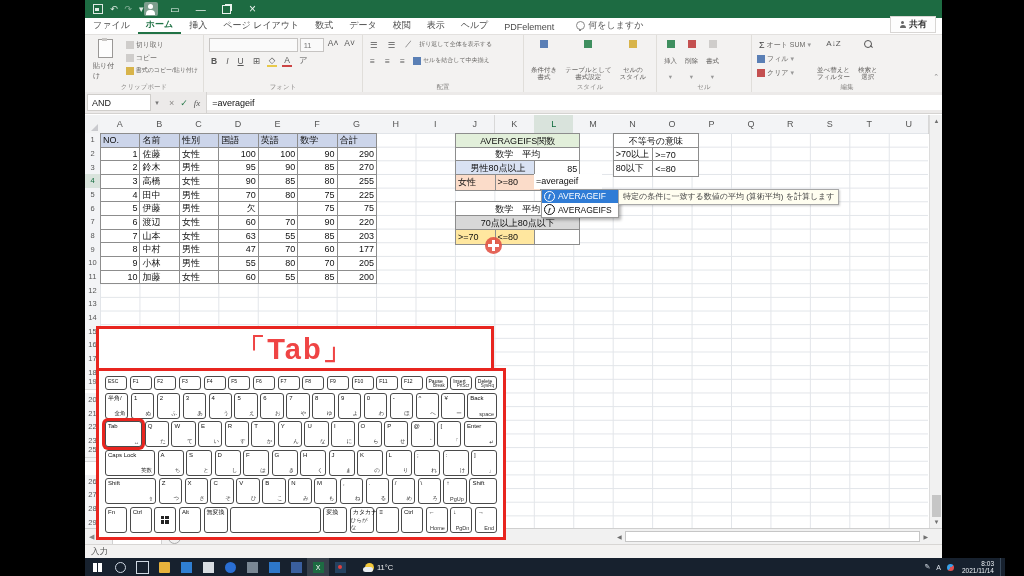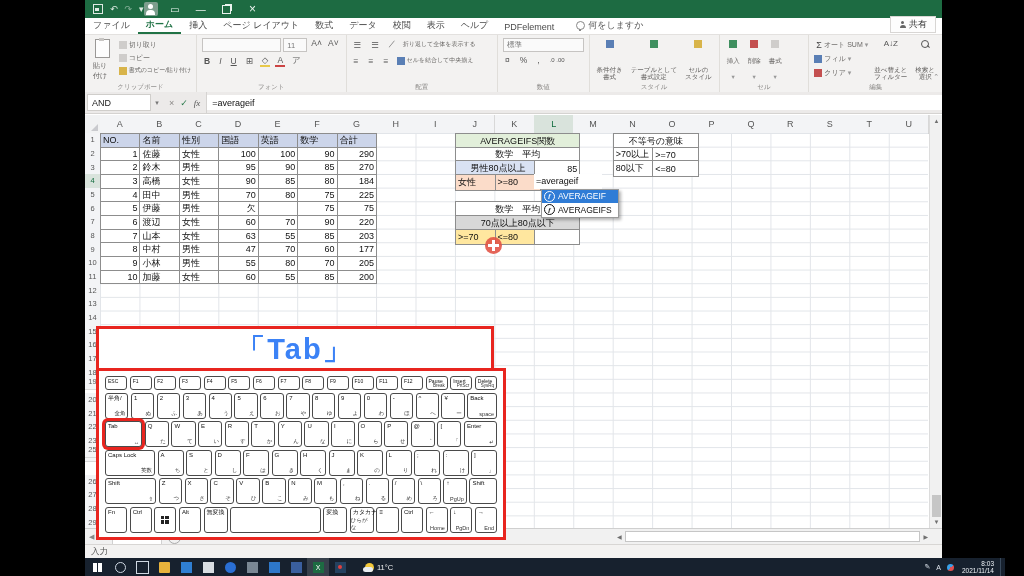--- a/index.html
+++ b/index.html
@@ -23,21 +23,21 @@
   .avatar:after{content:"";position:absolute;left:2.5px;top:8px;width:9px;height:5px;border-radius:4px 4px 0 0;background:#fff;}
   .restore{width:7px;height:7px;border:1px solid #eaf3ee;box-shadow:2px -2px 0 -1px #eaf3ee;}
 
   
   #tabrow{position:absolute;left:0;top:18px;width:100%;height:16px;background:#fff;display:flex;align-items:flex-end;border-bottom:1px solid #e3e1df;}
   .rtab{font-size:9px;color:#4a4a4a;padding:2px 8px 2px;white-space:nowrap;}
   .rtab.active{color:#217346;font-weight:bold;border-bottom:2px solid #217346;padding-bottom:1px;}
   #tellme{display:flex;align-items:center;gap:3px;font-size:9px;color:#5a5a5a;margin-left:14px;padding-bottom:2px;}
   .bulb{width:7px;height:7px;border:1px solid #888;border-radius:50%;position:relative;}
   .bulb:after{content:"";position:absolute;left:2px;top:7px;width:2px;height:2px;background:#888;}
-  #sharebtn{margin-left:auto;display:flex;align-items:center;gap:3px;font-size:9px;color:#333;padding:1px 8px;border:1px solid #d8d6d4;background:#fdfdfd;margin-right:6px;margin-bottom:1px;}
+  #sharebtn{margin-left:auto;display:flex;align-items:center;gap:3px;font-size:9px;color:#333;padding:1px 8px;border:1px solid #d8d6d4;background:#fdfdfd;margin-right:6px;margin-bottom:1px;font-weight:bold;}
   .person{width:7px;height:7px;position:relative;}
   .person:before{content:"";position:absolute;left:2px;top:0;width:3px;height:3px;border-radius:50%;background:#666;}
   .person:after{content:"";position:absolute;left:0.5px;top:3.5px;width:6px;height:3px;border-radius:3px 3px 0 0;background:#666;}
 
   
   #ribbon{position:absolute;left:0;top:35px;width:100%;height:57px;background:#f3f2f1;display:flex;border-bottom:1px solid #d8d6d4;}
   .rgroup{position:relative;border-right:1px solid #e0deda;padding:3px 5px 10px;display:flex;gap:4px;}
   .rgl{position:absolute;bottom:0;left:0;width:100%;text-align:center;font-size:6.5px;color:#8a8886;}
   .bigbtn{display:flex;flex-direction:column;align-items:center;justify-content:space-between;font-size:7px;color:#5f5d5b;padding:1px 3px;}
   .clipicon{width:13px;height:17px;background:#fdfdfd;border:1px solid #9a9896;position:relative;}
@@ -95,21 +95,21 @@
   .fxc{width:9px;height:9px;min-width:9px;border-radius:50%;border:1px solid currentColor;font:italic bold 7px "Liberation Serif","DejaVu Serif",serif;display:flex;align-items:center;justify-content:center;}
   #actip{position:absolute;left:533px;top:189px;height:13.5px;background:#fffef0;border:1px solid #a8a8a8;font-size:8px;color:#444;display:flex;align-items:center;padding:0 4px;white-space:nowrap;z-index:30;box-shadow:1px 1px 2px rgba(0,0,0,.2);}
 
   
   #cursor{position:absolute;left:400px;top:237px;width:17px;height:17px;border-radius:50%;background:rgba(225,80,66,.88);z-index:50;}
   #cursor .pv{position:absolute;left:7px;top:3px;width:3px;height:11px;background:#fff;}
   #cursor .ph{position:absolute;left:3px;top:7px;width:11px;height:3px;background:#fff;}
 
   
   #callout{position:absolute;left:11px;top:326px;width:392px;height:41px;background:#fff;border:3px solid #e8251f;z-index:40;display:flex;align-items:center;justify-content:center;}
-  #callout span{color:#3b82f6;font-size:29px;font-weight:bold;letter-spacing:2px;}
+  #callout span{color:#ef4444;font-size:29px;font-weight:bold;letter-spacing:2px;}
   #kbd{position:absolute;left:11px;top:368px;width:392px;height:157px;background:#fff;border:3px solid #e8251f;z-index:40;display:flex;flex-direction:column;gap:2.5px;padding:5px 6px 4px;}
   .krow{display:flex;gap:2.5px;flex:1;min-height:0;}
   .krow.fnrow{flex:0 0 14px;}
   .key{position:relative;flex:1;border:1px solid #4a4a4a;border-radius:3px;background:#fff;min-width:0;}
   .key .m{position:absolute;top:1px;left:2px;font-size:6px;line-height:6.5px;color:#111;white-space:nowrap;}
   .key .s{position:absolute;bottom:1px;right:2px;font-size:5.5px;color:#333;}
   .krow.fnrow .key .m{font-size:5px;top:1px;}
   .krow.fnrow .key .s{font-size:4.5px;}
   .key.hl{box-shadow:0 0 0 3px #e8251f;z-index:2;}
   .winlogo{position:absolute;left:50%;top:50%;width:8px;height:8px;transform:translate(-50%,-50%);
@@ -278,32 +278,20 @@
             <span class="glyphbtn">≡</span>
             <span class="smallrow" style="font-size:6px">
                 <span class="mini blue"></span>
                 <span>セルを結合して中央揃え</span>
               </span>
           </div>
         </div>
         <div class="rgl">配置</div>
       </div>
 
-      <div class="rgroup" style="width:86px">
-        <div class="colstack" style="flex:1;gap:3px;">
-          <span class="fbox">標準</span>
-          <div style="display:flex;gap:6px;align-items:center;">
-            <span class="glyphbtn">¤</span>
-            <span class="glyphbtn">%</span>
-            <span class="glyphbtn">,</span>
-            <span class="glyphbtn" style="font-size:6px">.0 .00</span>
-          </div>
-        </div>
-        <div class="rgl">数値</div>
-      </div>
 
       <div class="rgroup" style="width:122px">
         <div class="twoLine">
             <span class="mini blue"></span>
             <span style="white-space:pre;text-align:center">条件付き
 書式</span>
           </div>
         <div class="twoLine">
             <span class="mini green"></span>
             <span style="white-space:pre;text-align:center">テーブルとして
@@ -459,21 +447,21 @@
         <div class="cell r">95</div>
         <div class="cell r">90</div>
         <div class="cell r">85</div>
         <div class="cell r">270</div>
         <div class="cell r">3</div>
         <div class="cell ">高橋</div>
         <div class="cell ">女性</div>
         <div class="cell r">90</div>
         <div class="cell r">85</div>
         <div class="cell r">80</div>
-        <div class="cell r">184</div>
+        <div class="cell r">255</div>
         <div class="cell r">4</div>
         <div class="cell ">田中</div>
         <div class="cell ">男性</div>
         <div class="cell r">70</div>
         <div class="cell r">80</div>
         <div class="cell r">75</div>
         <div class="cell r">225</div>
         <div class="cell r">5</div>
         <div class="cell ">伊藤</div>
         <div class="cell ">男性</div>
@@ -541,20 +529,21 @@
     <div id="acdrop">
         <div class="ac-item sel">
           <div class="fxc">f</div>
           <div style="display: inline;">AVERAGEIF</div>
         </div>
         <div class="ac-item">
           <div class="fxc">f</div>
           <div style="display: inline;">AVERAGEIFS</div>
         </div>
       </div>
+    <div id="actip">特定の条件に一致する数値の平均 (算術平均) を計算します</div>
 
     <div id="callout">
       <span>「Tab」</span>
     </div>
     <div id="kbd">
         <div class="krow fnrow">
           <div class="key" style="flex: 1 1 0%;">
             <div class="m">ESC</div>
           </div>
           <div class="key" style="flex: 1 1 0%;">

